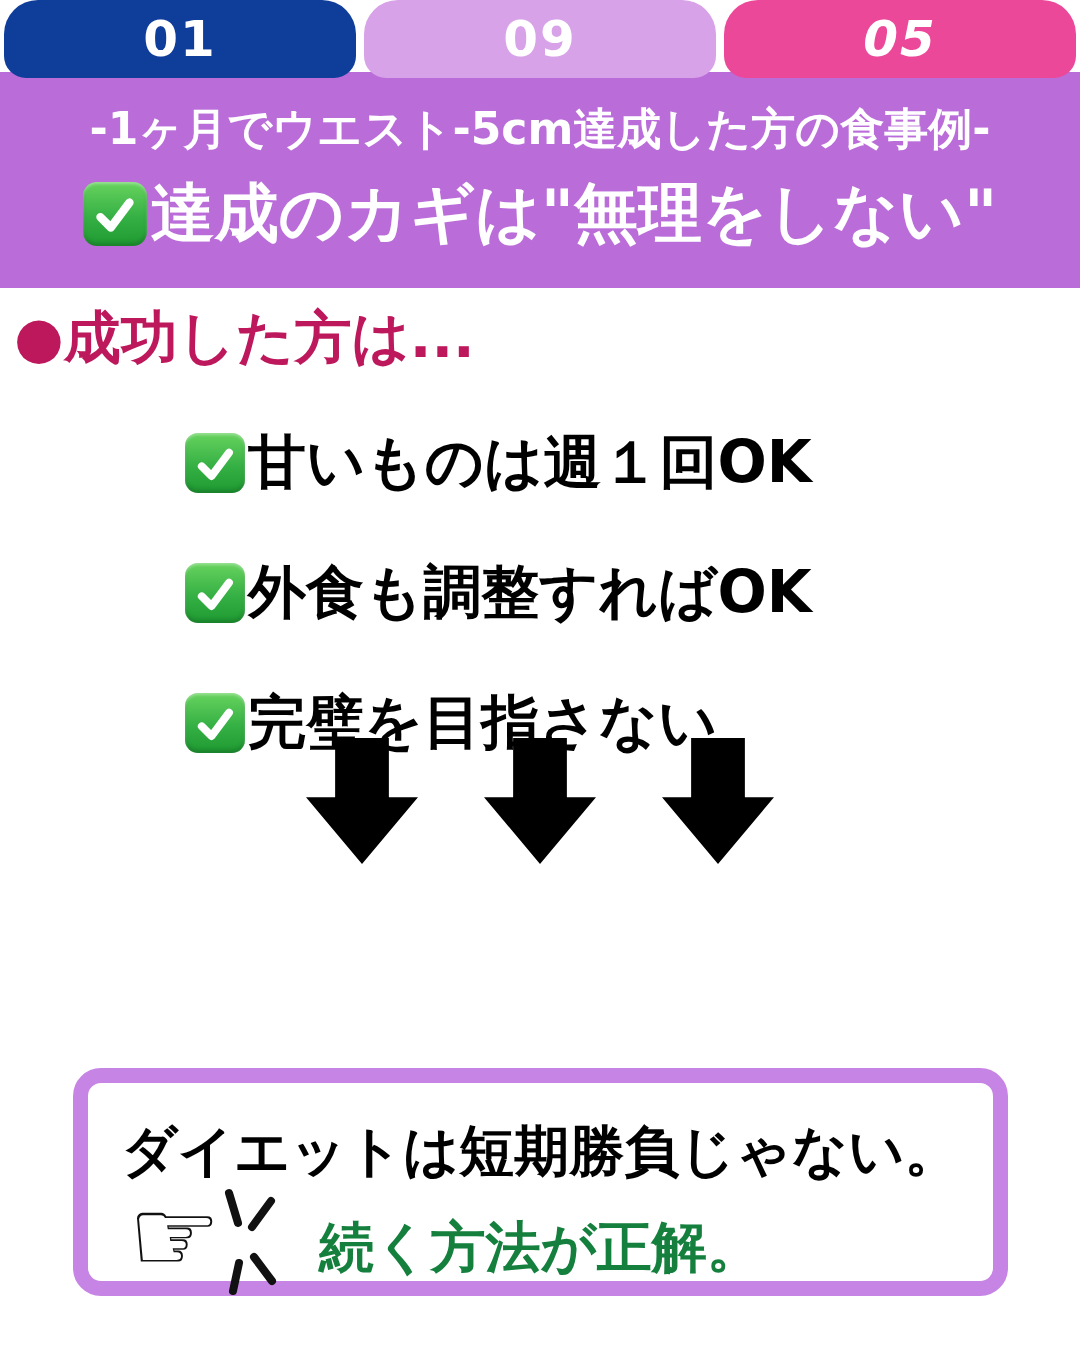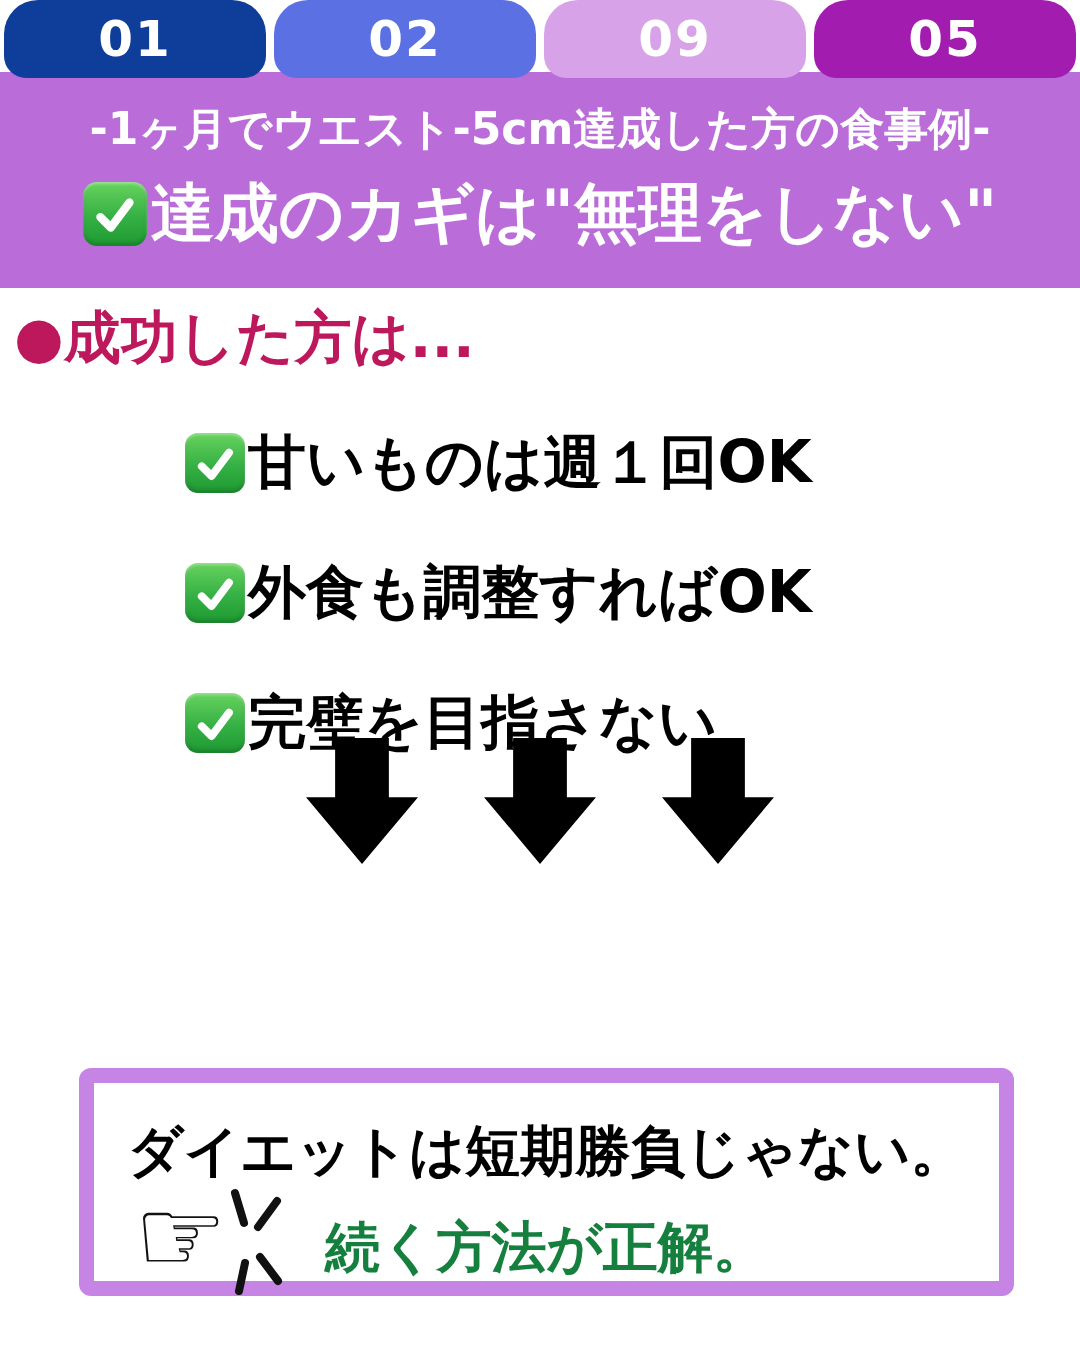--- a/index.html
+++ b/index.html
@@ -39,21 +39,21 @@
     color:#ffffff; font-size:50px; font-weight:700; letter-spacing:2px;
     height:78px; border-radius:34px 34px 22px 22px; pointer-events:auto;text-align:right;
   }
   .tab-1{ background:#0f3d9a; }
   .tab-2{ background:#5b71e3; }
   .tab-3{ background:#d8a2e8; }
   .tab-4{
     background:#ba6dd9; height:150px; border-radius:42px 42px 0 0;
     font-size:98px; letter-spacing:3px; align-items:flex-start; padding-top:10px;
   }
-  .tab-5{ background:#a21caf; }
+  .tab-5{ background:#ec4899;font-style:italic; }
 
   
   .check{
     display:inline-flex; align-items:center; justify-content:center;
     width:60px; height:60px; border-radius:13px; flex:0 0 auto;
     background:linear-gradient(180deg,#67d35e 0%,#35b044 55%,#1e9a32 100%);
     box-shadow:inset 0 2px 3px rgba(255,255,255,.35), inset 0 -3px 4px rgba(0,0,0,.18);
   }
   .check svg{ width:78%; height:78%; }
   .check-lg{ width:64px; height:64px; border-radius:14px; }
@@ -90,21 +90,21 @@
     position:absolute; left:0; top:952px; width:100%; text-align:center;
   }
   .highlight{
     display:inline-block; background:#c97ce3; color:#000;
     font-size:58px; font-weight:900; padding:12px 14px 16px; white-space:nowrap;
   }
 
   
   .quote-box{
     position:absolute; left:73px; top:1068px; width:935px; height:228px;
-    border:15px solid #c685e4; border-radius:12px; background:#ffffff;margin-left:6px;
+    border:15px solid #c685e4; border-radius:28px; background:#ffffff;
   }
   .q1{
     margin-top:32px; text-align:center; color:#000;
     font-size:55px; font-weight:900; white-space:nowrap;
   }
   .q2row{ position:relative; margin-top:10px; height:96px; }
   .q2{
     text-align:center; color:#15803d; font-size:55px; font-weight:900;
     line-height:96px; white-space:nowrap;
   }
@@ -129,21 +129,20 @@
         <svg viewBox="0 0 24 24">
             <polyline points="5,13.5 10,18.5 19,6.5" fill="none" stroke="#ffffff" stroke-width="4" stroke-linecap="round" stroke-linejoin="round"></polyline>
           </svg>
       </span>
       <span class="band-title">達成のカギは"無理をしない"</span>
     </div>
   </div>
 
   <div class="tabs">
     <div class="tab tab-1">01</div>
-    <div class="tab tab-2">02</div>
     <div class="tab tab-3">09</div>
     <div class="tab tab-5">05</div>
   </div>
 
   <div class="heading">●成功した方は...</div>
 
   <div class="checklist">
     <div class="check-row">
       <span class="check">
         <svg viewBox="0 0 24 24">

